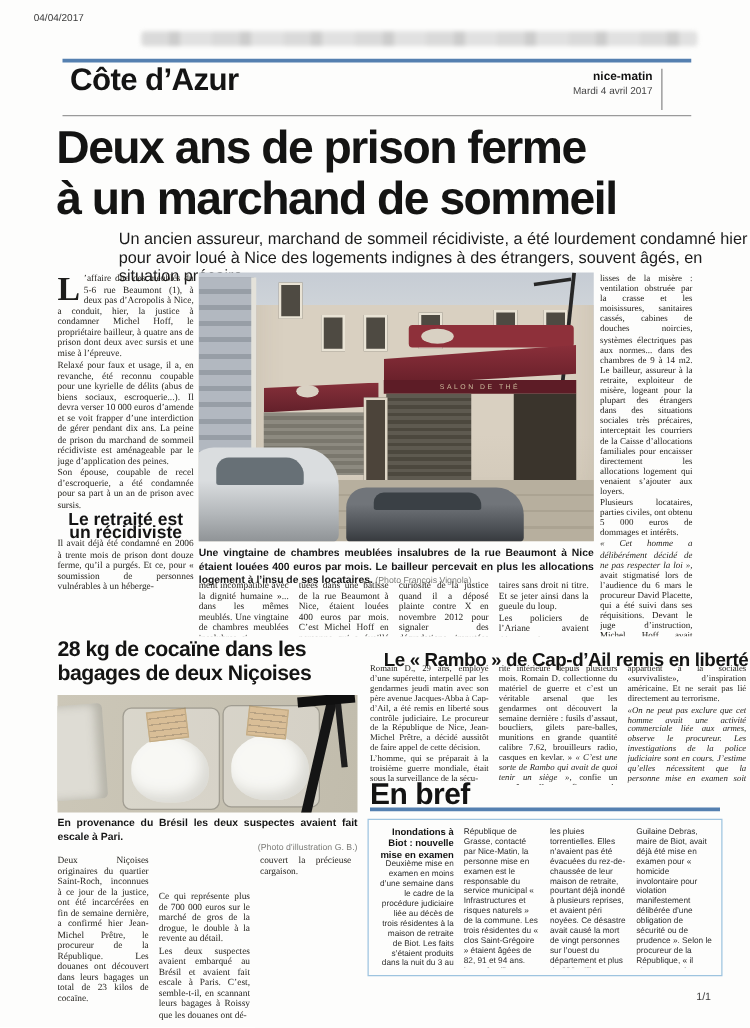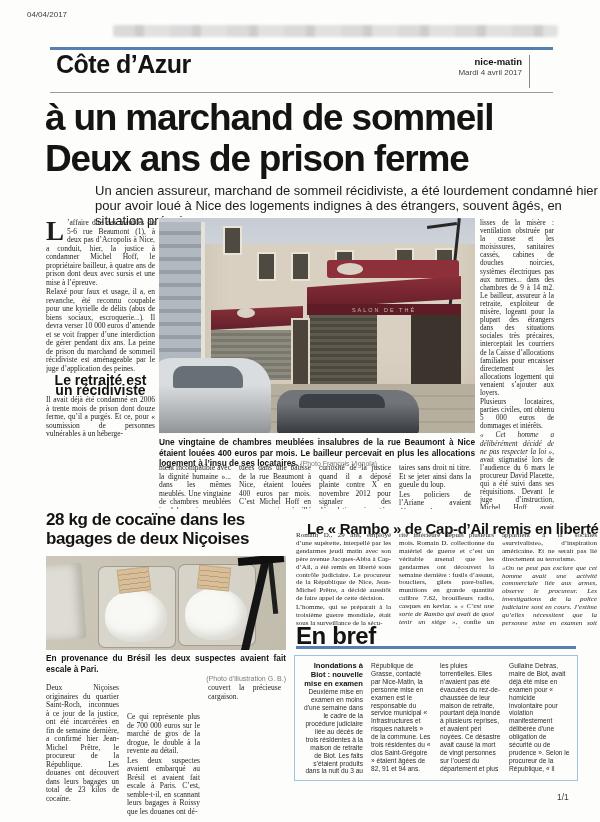--- a/index.html
+++ b/index.html
@@ -128,28 +128,29 @@
   <div class="rule blue" style="left:50px;top:47px;width:503px;height:3px;"></div>
   <div class="section-title">Côte d’Azur</div>
   <div class="brand-block">
     <div class="brand-name">nice-matin</div>
     <div class="brand-date">Mardi 4 avril 2017</div>
   </div>
   <div class="vrule" style="left:529px;top:55px;width:1px;height:33px;"></div>
   <div class="rule grey" style="left:50px;top:92px;width:503px;height:1px;"></div>
 
   <h1 class="headline">
+    <span class="hl">Deux ans de prison ferme</span>
     <span class="hl">à un marchand de sommeil</span>
-    <span class="hl">Deux ans de prison ferme</span>
   </h1>
   <div class="standfirst">Un ancien assureur, marchand de sommeil récidiviste, a été lourdement condamné hier pour avoir loué à Nice des logements indignes à des étrangers, souvent âgés, en situation précaire</div>
 
   <div class="col bodytxt" style="left:46px;top:219px;width:109px;height:291px;">
     <p class="para"><span class="dropcap">L</span><span>’affaire dite des meublés du 5-6 rue Beaumont (1), à deux pas d’Acropolis à Nice, a conduit, hier, la justice à condamner Michel Hoff, le propriétaire bailleur, à quatre ans de prison dont deux avec sursis et une mise à l’épreuve.</span></p>
     <p class="para">Relaxé pour faux et usage, il a, en revanche, été reconnu coupable pour une kyrielle de délits (abus de biens sociaux, escroquerie...). Il devra verser 10 000 euros d’amende et se voit frapper d’une interdiction de gérer pendant dix ans. La peine de prison du marchand de sommeil récidiviste est aménageable par le juge d’application des peines.</p>
+    <p class="para">Son épouse, coupable de recel d’escroquerie, a été condamnée pour sa part à un an de prison avec sursis.</p>
     <h3 class="crosshead">Le retraité est un récidiviste</h3>
     <p class="para">Il avait déjà été condamné en 2006 à trente mois de prison dont douze ferme, qu’il a purgés. Et ce, pour « soumission de personnes vulnérables à un héberge-</p>
   </div>
 
   <div class="photo main-photo" style="left:159px;top:218px;width:316px;height:215px;">
     <div class="ph-highrise"></div>
     <div class="ph-highrise-edge"></div>
     <div class="ph-building"></div>
     <div class="ph-win" style="left:64px;"></div>
     <div class="ph-win" style="left:98px;top:34px;"></div>

